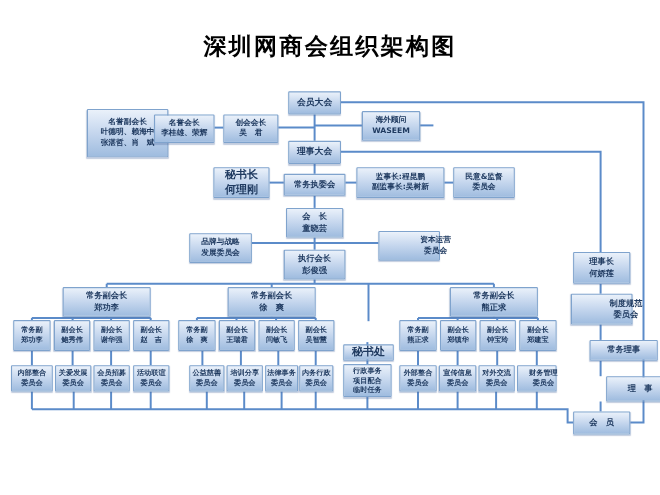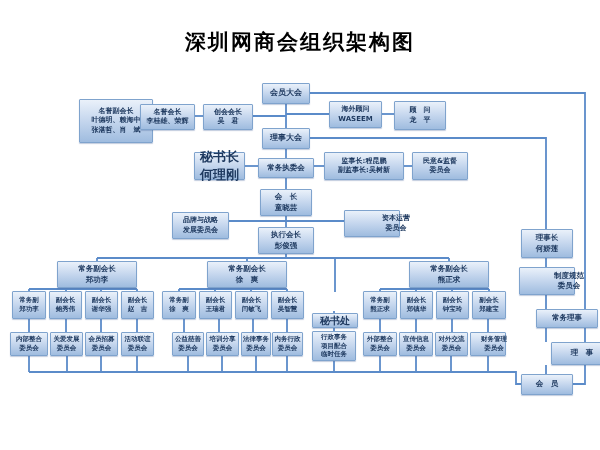--- a/index.html
+++ b/index.html
@@ -120,28 +120,24 @@
       <span class="ln">李桂雄、荣辉</span>
     </div>
     <div class="node" style="left: 203px; top: 104px; width: 50px; height: 26px; font-size: 7px;">
       <span class="ln">创会会长</span>
       <span class="ln">吴　君</span>
     </div>
     <div class="node" style="left: 329px; top: 101px; width: 53px; height: 27px; font-size: 7px;">
       <span class="ln">海外顾问</span>
       <span class="ln">WASEEM</span>
     </div>
-    <div class="node" style="left: 394px; top: 101px; width: 52px; height: 29px; font-size: 7px;">
-      <span class="ln">顾　问</span>
-      <span class="ln">龙　平</span>
-    </div>
     <div class="node" style="left: 262px; top: 128px; width: 48px; height: 21px; font-size: 8px; text-align: center;">
       <span class="ln">理事大会</span>
     </div>
-    <div class="node" style="left: 194px; top: 152px; width: 51px; height: 28px; font-size: 13px;">
+    <div class="node" style="left: 194px; top: 152px; width: 51px; height: 28px; font-size: 10px;">
       <span class="ln">秘书长</span>
       <span class="ln">何理刚</span>
     </div>
     <div class="node" style="left: 258px; top: 158px; width: 56px; height: 20px; font-size: 7.5px;">
       <span class="ln">常务执委会</span>
     </div>
     <div class="node" style="left: 324px; top: 152px; width: 80px; height: 28px; font-size: 7px;">
       <span class="ln">监事长:程昆鹏</span>
       <span class="ln">副监事长:吴树新</span>
     </div>

